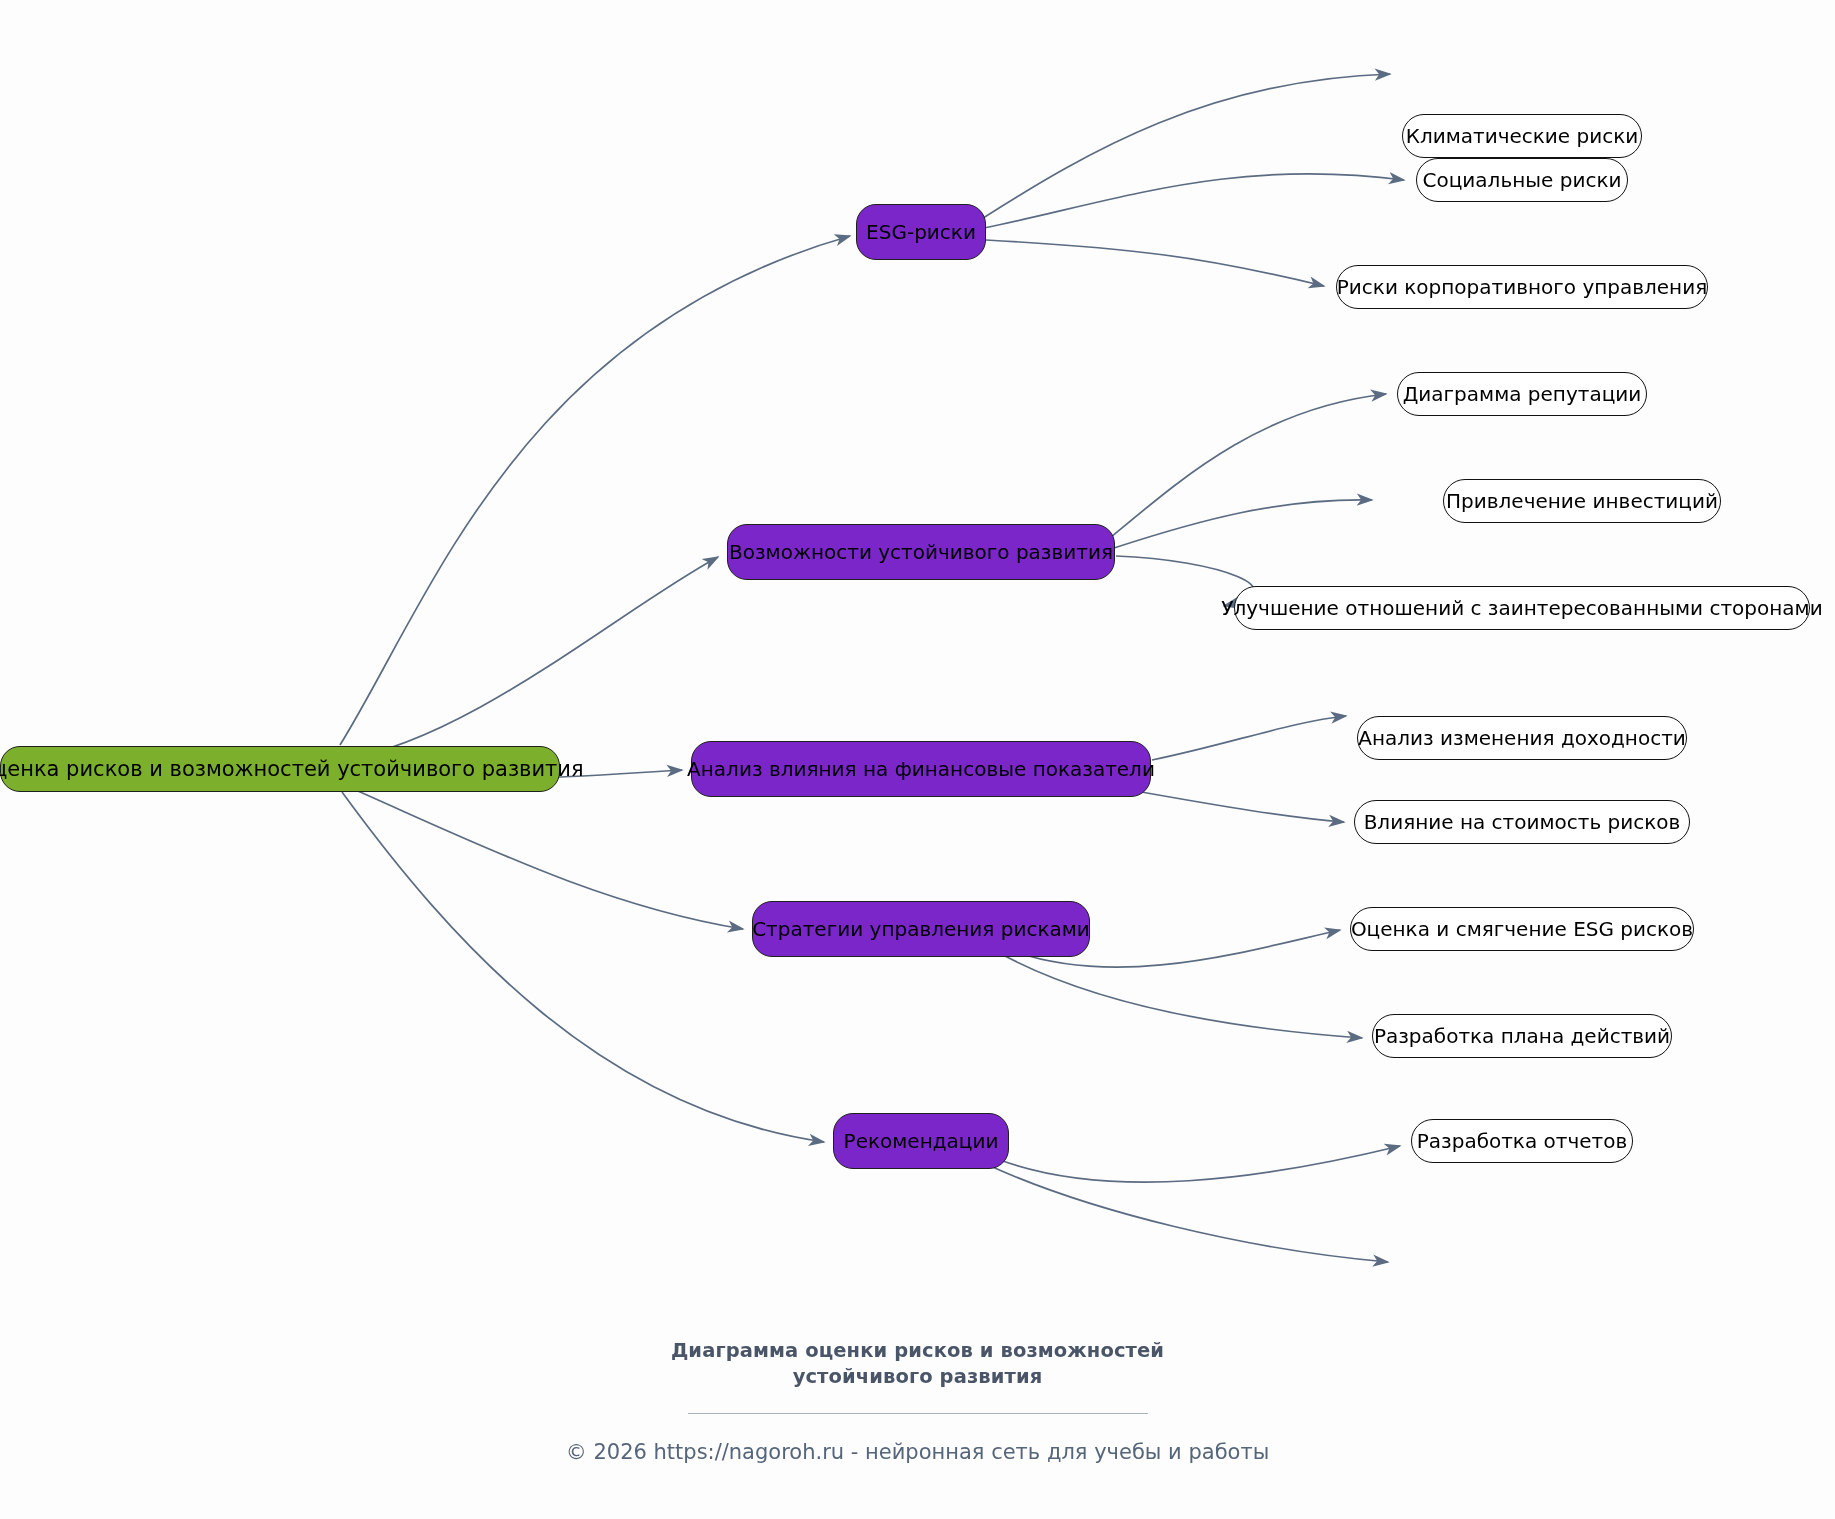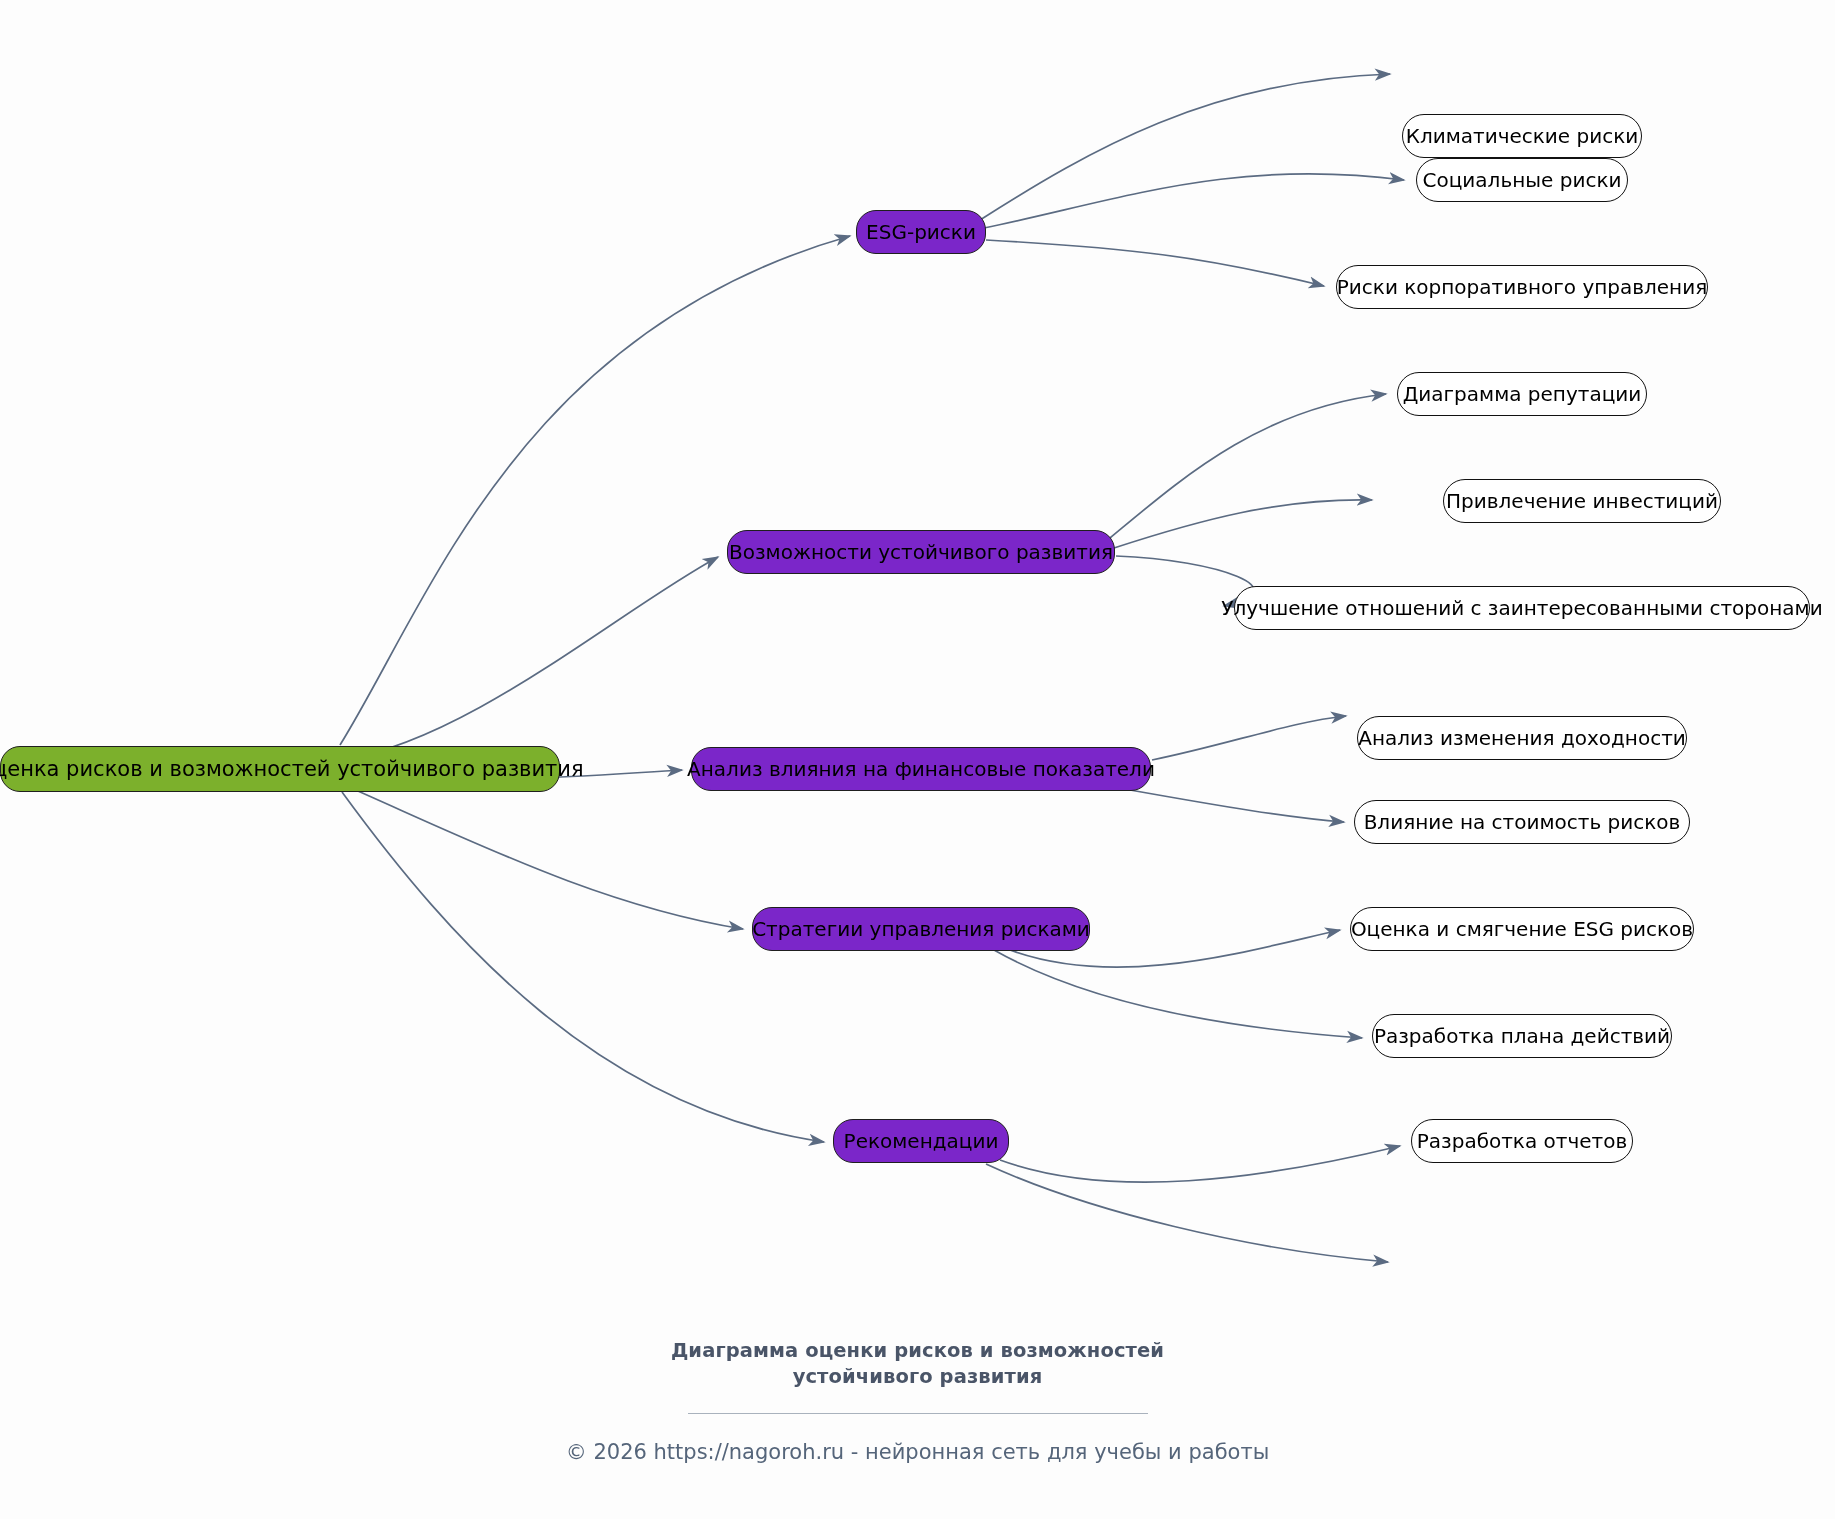--- a/index.html
+++ b/index.html
@@ -45,21 +45,21 @@
     background: #7CB02C;
     border: 1.6px solid #1f1f1f;
     border-radius: 20px;
     height: 46px;
     font-size: 21px;
   }
   .node.branch {
     background: #7B26C9;
     border: 1.6px solid #1f1f1f;
     border-radius: 20px;
-    height: 44px;
+    height: 56px;
     font-size: 20px;
   }
   .node.leaf {
     background: #ffffff;
     border: 1.5px solid #111111;
     border-radius: 22px;
     height: 44px;
     font-size: 20px;
   }
   #footer {

